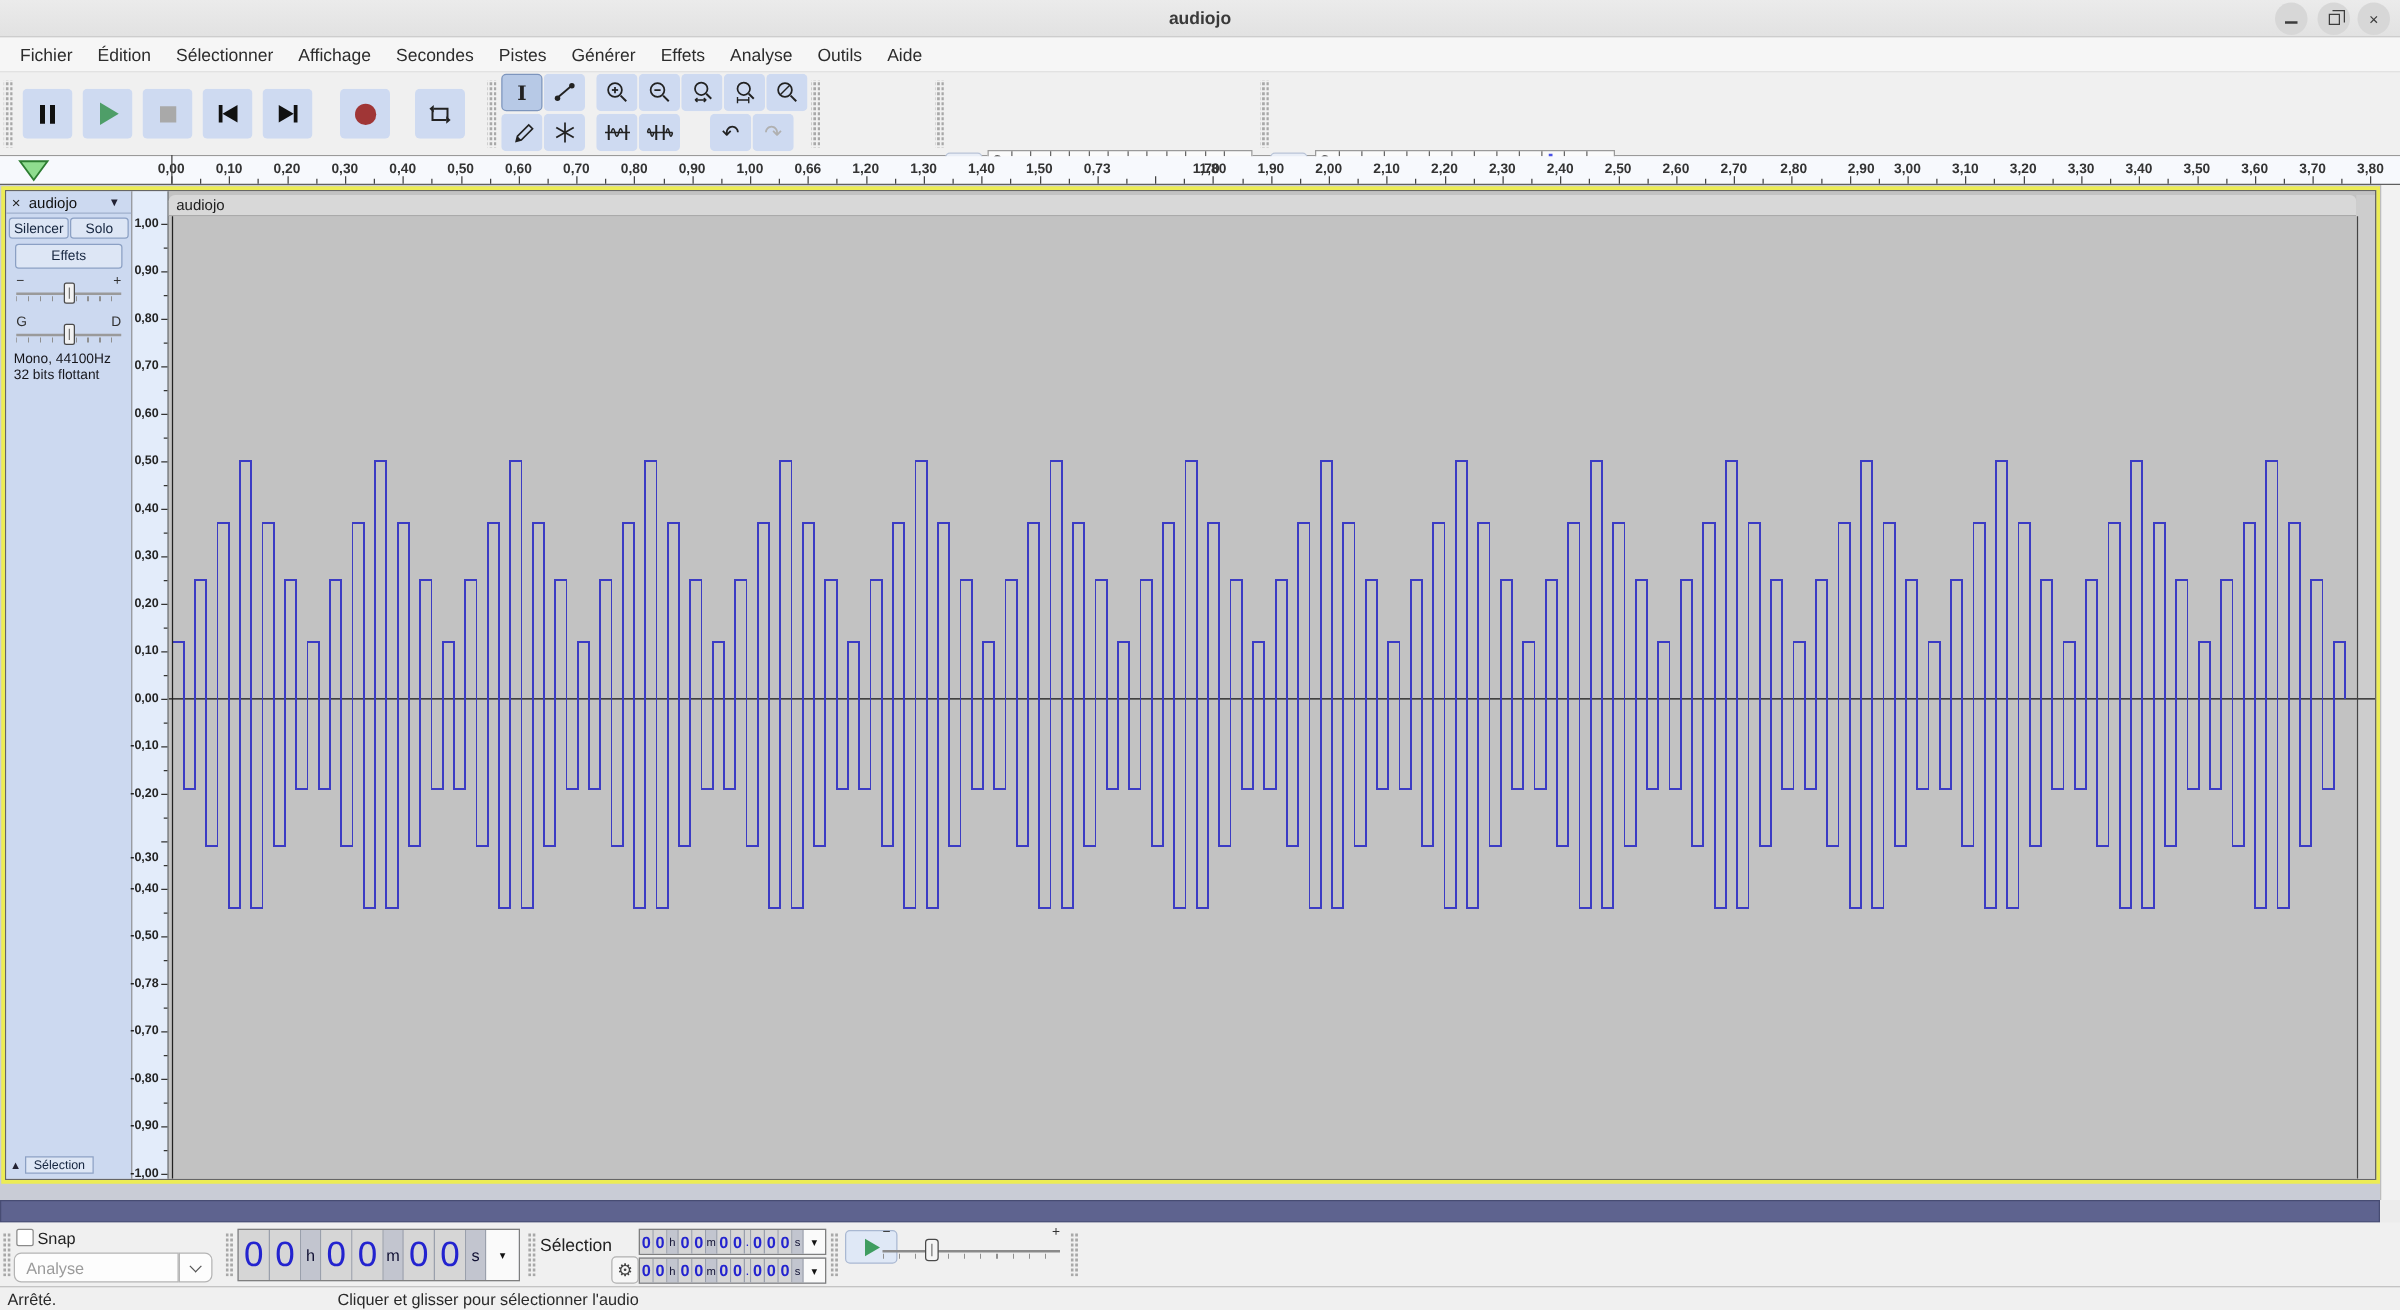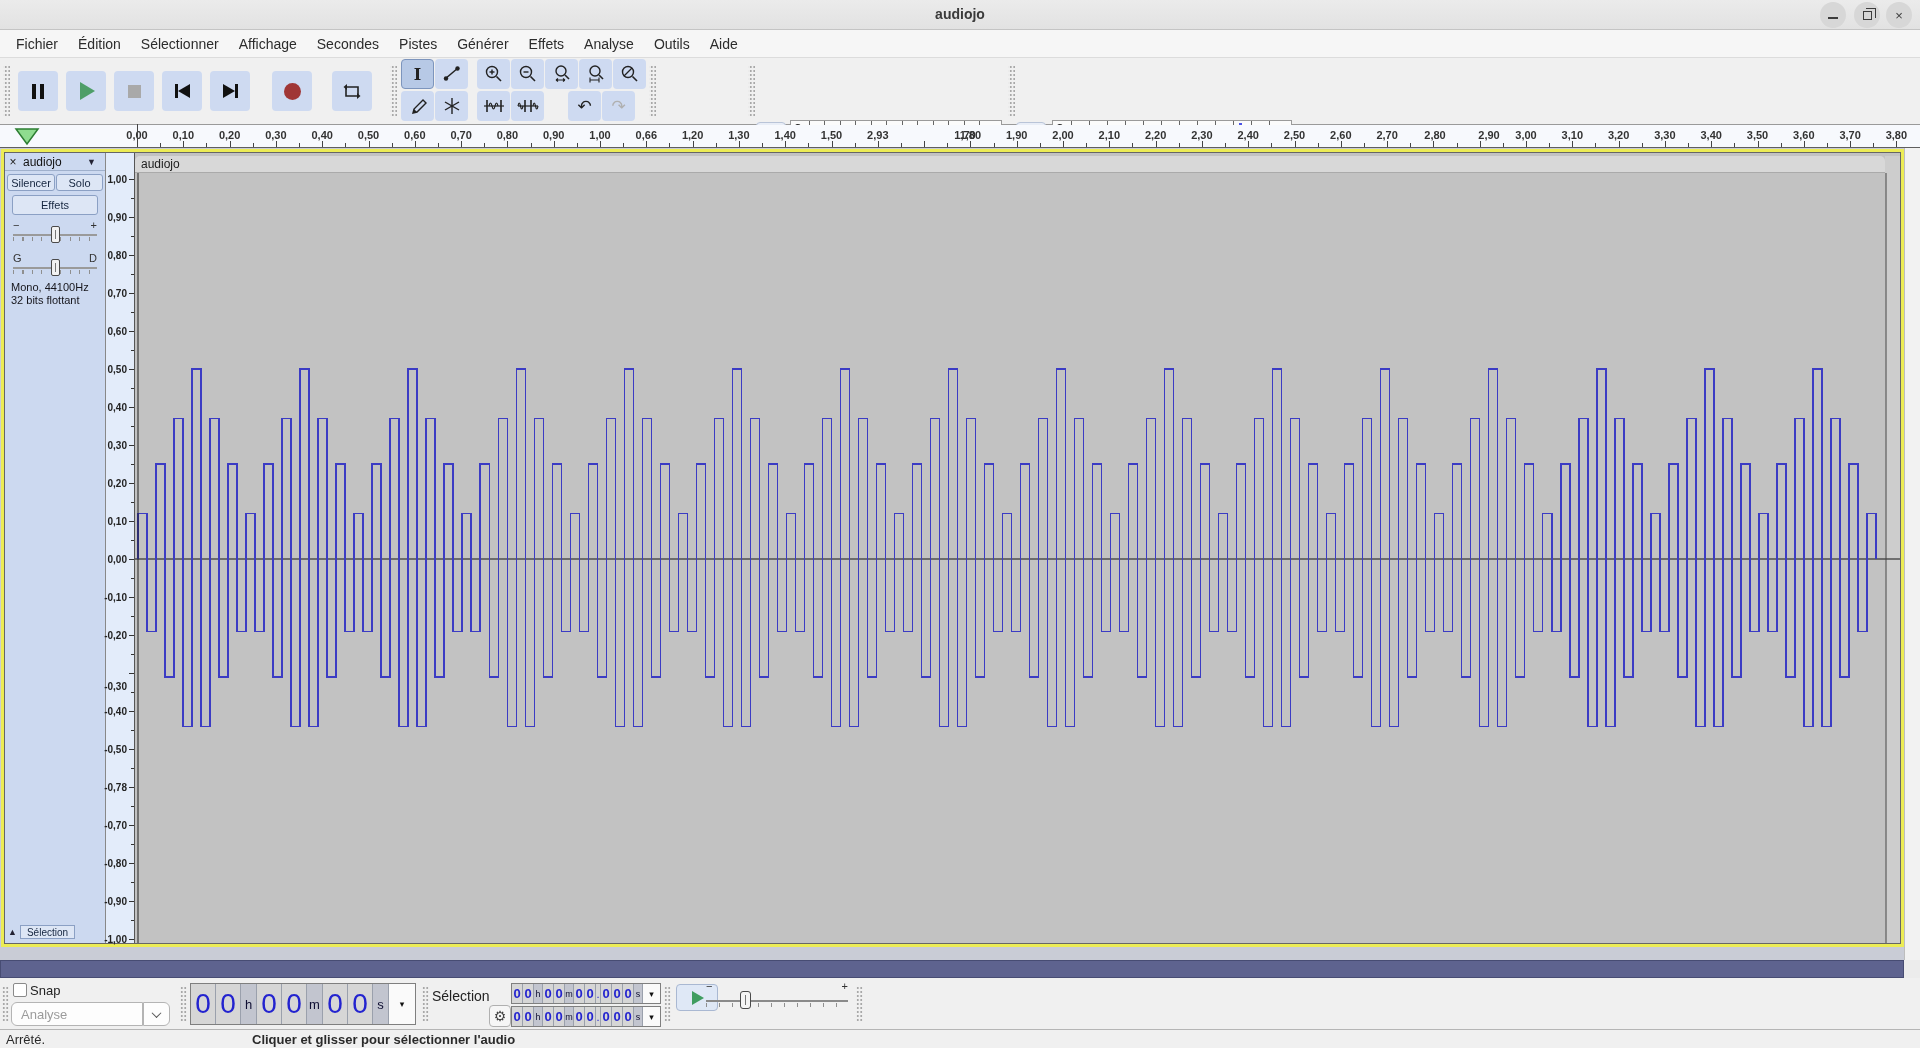--- a/index.html
+++ b/index.html
@@ -151,21 +151,21 @@
   .speedslider{position:absolute;left:704px;top:2px;width:146px;height:40px;}
   .speedslider .end{position:absolute;top:0;font-size:11px;color:#333;}
   .ss-line{position:absolute;left:2px;right:2px;top:20px;height:2px;background:#8a8a8a;}
   .ss-ticks{position:absolute;left:2px;right:2px;top:23px;height:4px;
     background-image:repeating-linear-gradient(to right,#8f8f8f 0 1px,transparent 1px 13px);}
   .ss-thumb{position:absolute;top:11px;width:11px;height:18px;background:#f5f5f5;border:1px solid #4a4a4a;border-radius:3px;}
   .ss-thumb:before{content:"";position:absolute;left:4px;top:3px;bottom:3px;width:1px;background:#777;}
 
   .statusbar{position:absolute;left:0;top:1030px;width:1920px;height:18px;background:#f0f0f0;font-size:13px;color:#2a2a2a;}
   .st-left{position:absolute;left:6px;top:2px;}
-  .st-hint{position:absolute;left:252px;top:2px;font-weight:bold;}
+  .st-hint{position:absolute;left:270px;top:2px;}
   svg{display:block}
 </style>
 </head>
 <body>
 
 <div id="app">
 
   <div class="titlebar">
     <div class="title">audiojo</div>
     <div class="winbtn min">
@@ -478,21 +478,21 @@
       <div class="rtick" style="left: 738.9px; height: 6px;"></div>
       <div class="rlabel" style="left: 738.9px;">1,30</div>
       <div class="rtick" style="left: 762.05px; height: 4px;"></div>
       <div class="rtick" style="left: 785.2px; height: 6px;"></div>
       <div class="rlabel" style="left: 785.2px;">1,40</div>
       <div class="rtick" style="left: 808.35px; height: 4px;"></div>
       <div class="rtick" style="left: 831.5px; height: 6px;"></div>
       <div class="rlabel" style="left: 831.5px;">1,50</div>
       <div class="rtick" style="left: 854.65px; height: 4px;"></div>
       <div class="rtick" style="left: 877.8px; height: 6px;"></div>
-      <div class="rlabel" style="left: 877.8px;">2,93</div>
+      <div class="rlabel" style="left: 877.8px;">0,73</div>
       <div class="rtick" style="left: 900.95px; height: 4px;"></div>
       <div class="rtick" style="left: 924.1px; height: 6px;"></div>
       <div class="rlabel" style="left: 965px;">1,70</div>
       <div class="rtick" style="left: 947.25px; height: 4px;"></div>
       <div class="rtick" style="left: 970.4px; height: 6px;"></div>
       <div class="rlabel" style="left: 970.4px;">1,80</div>
       <div class="rtick" style="left: 993.55px; height: 4px;"></div>
       <div class="rtick" style="left: 1016.7px; height: 6px;"></div>
       <div class="rlabel" style="left: 1016.7px;">1,90</div>
       <div class="rtick" style="left: 1039.85px; height: 4px;"></div>

